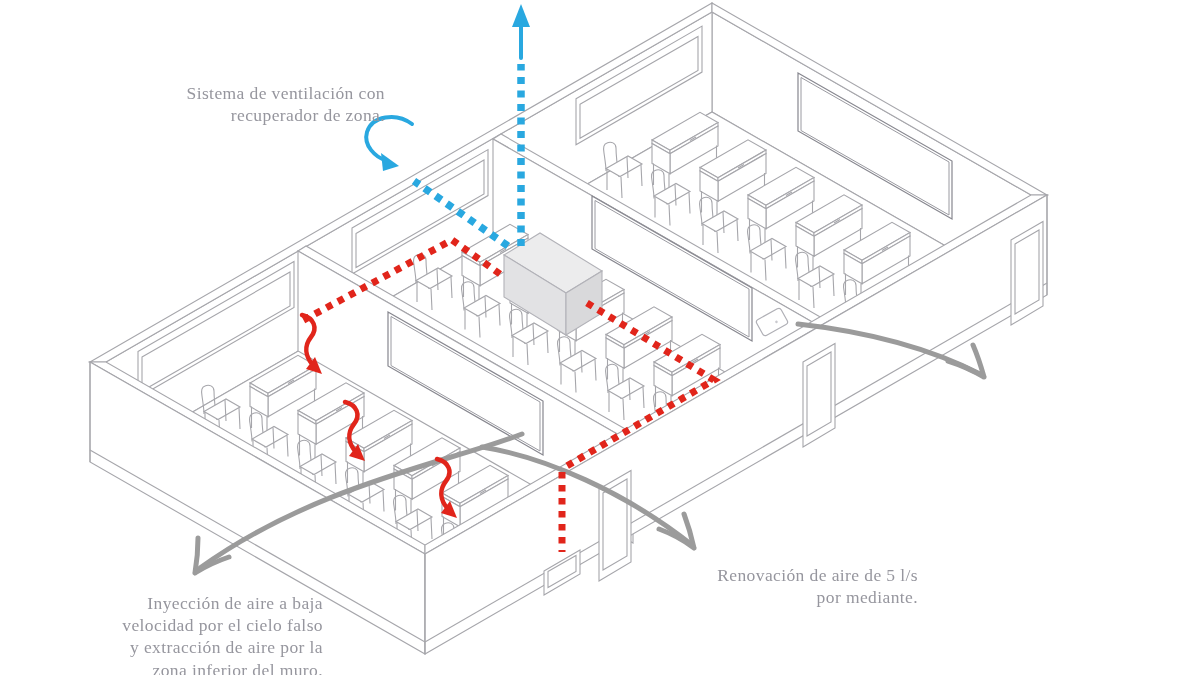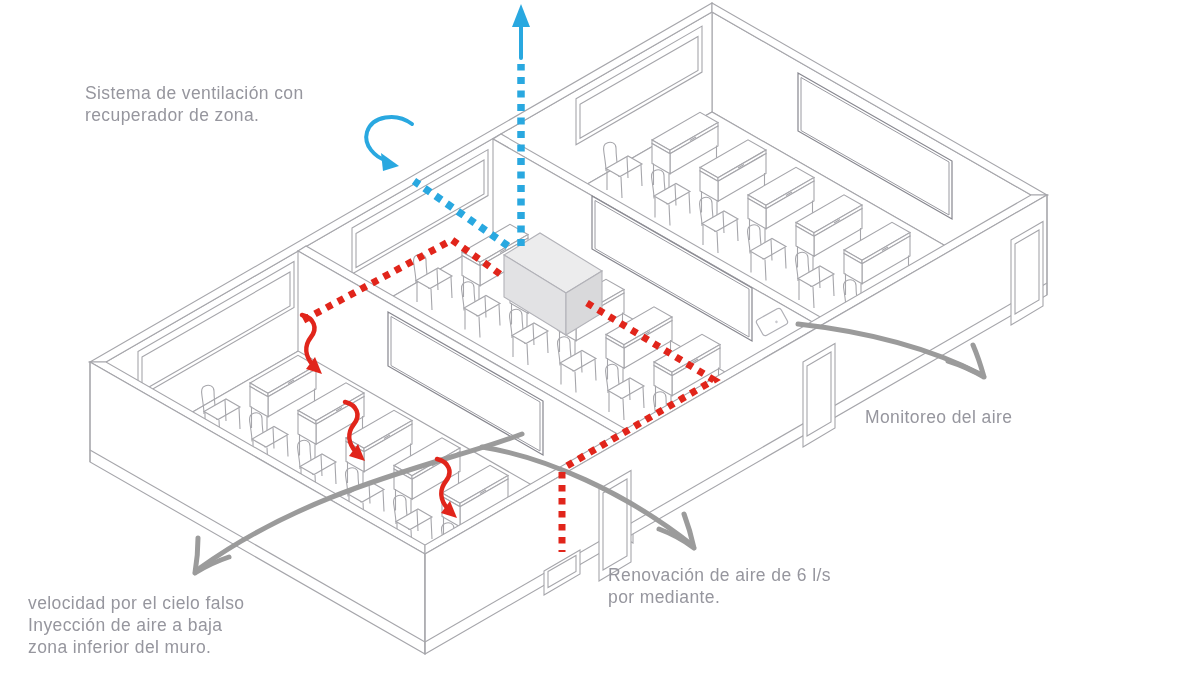--- a/index.html
+++ b/index.html
@@ -17,22 +17,22 @@
   .unit-top{stroke:#b2b2b8;stroke-width:1.1;}
   .unit-left{stroke:#b2b2b8;stroke-width:1.1;}
   .unit-right{stroke:#b2b2b8;stroke-width:1.1;}
   .dotted{fill:none;stroke-linecap:butt;}
   .red-dot{stroke-width:7;stroke-dasharray:6.5 6.5;}
   .blue-dot{stroke-width:7.5;stroke-dasharray:7 6.5;}
   .squiggle{fill:none;stroke-width:4.5;stroke-linecap:round;}
   .gray-arc{fill:none;stroke-width:5;stroke-linecap:round;}
   .blue-solid{fill:none;stroke-width:4;stroke-linecap:round;}
   .caption{
-    position:absolute;text-align:left;color:#96969e;
-    font-size:17.5px;line-height:1.27;letter-spacing:.4px;
+    position:absolute;text-align:right;color:#96969e;
+    font-size:17.5px;line-height:1.27;letter-spacing:.4px;font-family:Liberation Serif, serif;
   }
   .caption div{white-space:nowrap;}
 </style>
 </head>
 <body>
 
 <div id="stage">
 <svg width="1200" height="675" viewBox="0 0 1200 675">
   <defs>
     <g id="desk">
@@ -205,26 +205,26 @@
     </g>
   </g>
 </svg>
 
 <div class="caption" style="left:85px;top:82px;width:300px;">
   <div>Sistema de ventilación con</div>
   <div>recuperador de zona.</div>
 </div>
 
 <div class="caption" style="left:865px;top:406px;width:290px;">
-  <div>Monitoreo del aire</div>
 </div>
 
 <div class="caption" style="left:608px;top:564px;width:310px;">
-  <div>Renovación de aire de 6 l/s</div>
+  <div>Renovación de aire de 5 l/s</div>
   <div>por mediante.</div>
 </div>
 
 <div class="caption" style="left:28px;top:592px;width:295px;">
+  <div>Inyección de aire a baja</div>
   <div>velocidad por el cielo falso</div>
-  <div>Inyección de aire a baja</div>
+  <div>y extracción de aire por la</div>
   <div>zona inferior del muro.</div>
 </div>
 </div>
 
 </body></html>

